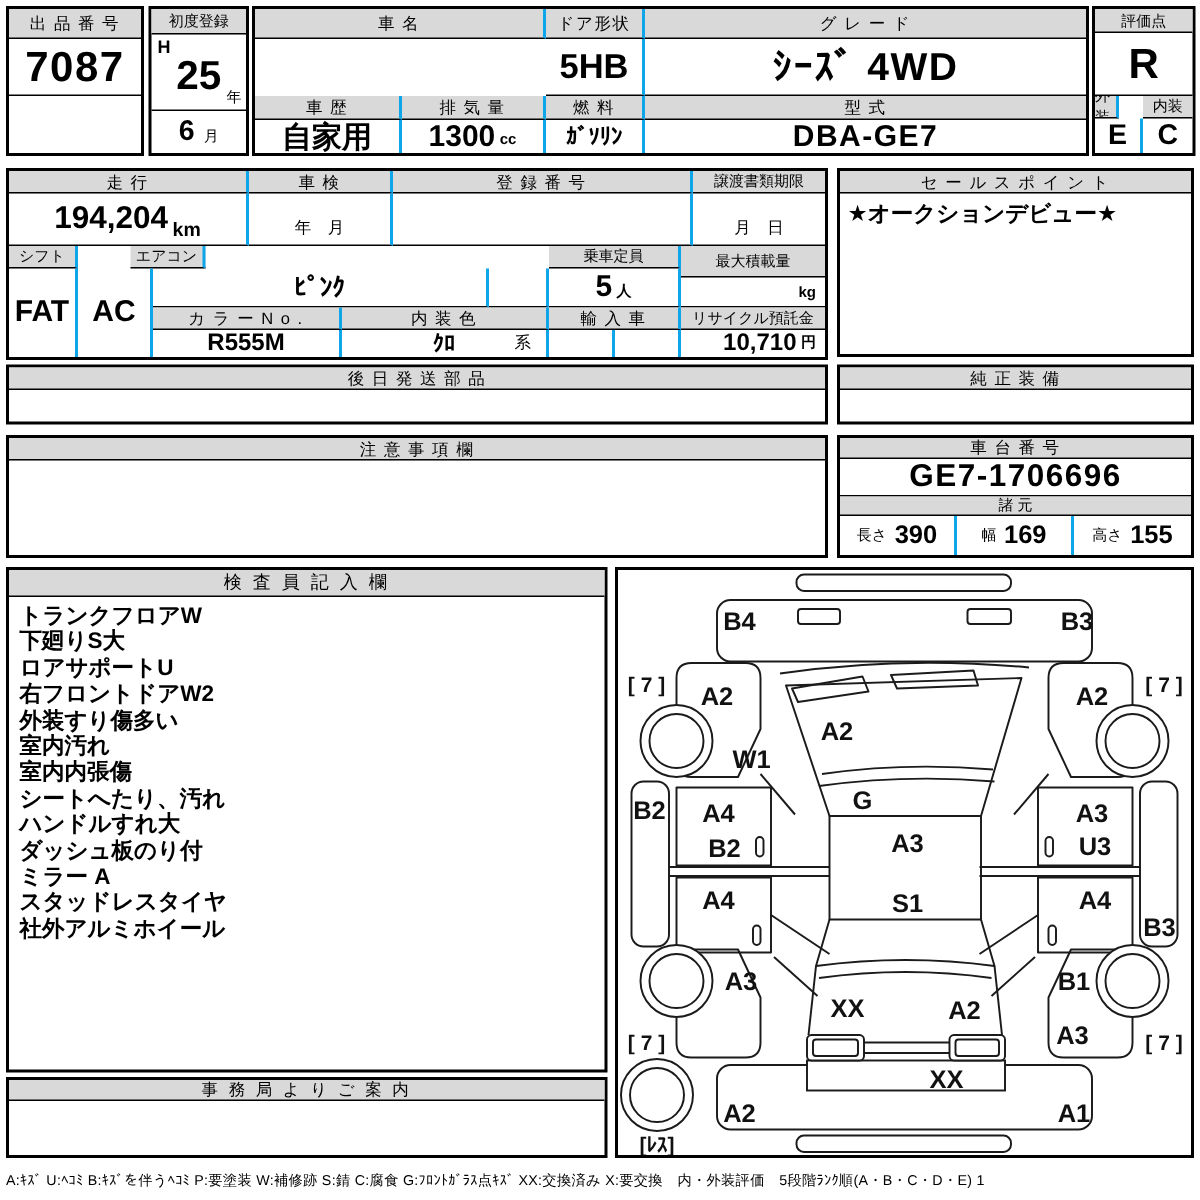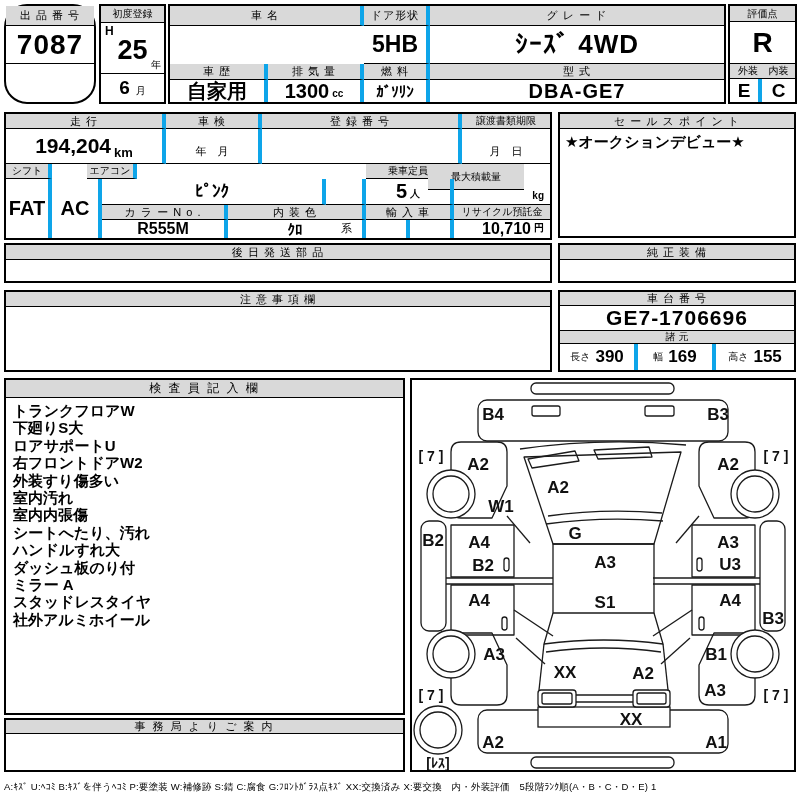--- a/index.html
+++ b/index.html
@@ -3,38 +3,38 @@
 <meta charset="utf-8">
 <style>
   html,body{margin:0;padding:0;}
   body{width:800px;height:800px;background:#fff;position:relative;
        font-family:"Liberation Sans","DejaVu Sans",sans-serif;color:#000;}
   .blk{position:absolute;border:2px solid #000;background:#fff;box-sizing:border-box;}
   .c{position:absolute;box-sizing:border-box;display:flex;align-items:center;justify-content:center;overflow:hidden;}
   .h{background:#d9d9d9;font-size:11px;letter-spacing:1px;border-bottom:1px solid #000;}
   .h.sm{font-size:10px;letter-spacing:0;}
   .v{font-weight:bold;}
-  .br{border-right:4px solid #0ea5e9;}
+  .br{border-right:2px solid #0ea5e9;}
   .bb{border-bottom:1px solid #000;}
   .unit{font-size:10px;font-weight:bold;margin-left:3px;align-self:flex-end;padding-bottom:3px;}
   .big{font-size:26px;letter-spacing:1px;}
   .med{font-size:20px;}
   .left-pad{justify-content:flex-start;padding-left:8px;}
   .right-pad{justify-content:flex-end;padding-right:6px;}
   .notes{position:absolute;left:0;right:0;font-size:15px;font-weight:bold;line-height:17.4px;padding:4px 7px;}
   .dlab{font-family:"Liberation Sans","DejaVu Sans",sans-serif;font-weight:bold;font-size:17px;fill:#111;}
   .dlab.small{font-size:14px;}
   svg .ln{fill:none;stroke:#1b1b1b;stroke-width:1.3;stroke-linejoin:round;}
   svg .wh{fill:#fff;stroke:#1b1b1b;stroke-width:1.3;}
   #legend{position:absolute;left:4px;top:781px;width:792px;font-size:9.5px;white-space:nowrap;letter-spacing:0.2px;}
 </style>
 </head>
 <body>
 
-<div class="blk" style="left:4px;top:4px;width:92px;height:100px;border-radius:23px;">
+<div class="blk" style="left:4px;top:4px;width:92px;height:100px;">
   <div class="c h" style="left:0;top:0;width:88px;height:20px;">出 品 番 号</div>
   <div class="c v bb" style="left:0;top:20px;width:88px;height:38px;font-size:28px;letter-spacing:1px;">7087</div>
   <div class="c" style="left:0;top:58px;width:88px;height:38px;"></div>
 </div>
 
 <div class="blk" style="left:99px;top:4px;width:67px;height:100px;">
   <div class="c h sm" style="left:0;top:0;width:63px;height:17px;">初度登録</div>
   <div class="c bb" style="left:0;top:17px;width:63px;height:51px;">
     <span style="position:absolute;left:4px;top:1px;font-size:12px;font-weight:bold;">H</span>
     <span class="v" style="font-size:27px;margin-top:4px;">25</span>
@@ -64,21 +64,21 @@
     <span class="v med">1300</span>
     <span class="unit">cc</span>
   </div>
   <div class="c v br" style="left:194px;top:74px;width:66px;height:22px;font-size:15px;">ｶﾞｿﾘﾝ</div>
   <div class="c v med" style="left:260px;top:74px;width:294px;height:22px;letter-spacing:1px;">DBA-GE7</div>
 </div>
 
 <div class="blk" style="left:728px;top:4px;width:69px;height:100px;">
   <div class="c h sm" style="left:0;top:0;width:65px;height:16px;text-align:center;">評価点</div>
   <div class="c v bb" style="left:0;top:16px;width:65px;height:42px;font-size:28px;">R</div>
-  <div class="c h sm br" style="left:0;top:58px;width:40px;height:15px;">外装</div>
+  <div class="c h sm br" style="left:0;top:58px;width:16px;height:15px;">外装</div>
   <div class="c h sm" style="left:32px;top:58px;width:33px;height:15px;">内装</div>
   <div class="c v br" style="left:0;top:73px;width:32px;height:23px;font-size:19px;">E</div>
   <div class="c v" style="left:32px;top:73px;width:33px;height:23px;font-size:19px;">C</div>
 </div>
 
 <div class="blk" style="left:4px;top:112px;width:548px;height:128px;">
   <div class="c h br" style="left:0;top:0;width:160px;height:15px;">走 行</div>
   <div class="c h br" style="left:160px;top:0;width:96px;height:15px;">車 検</div>
   <div class="c h br" style="left:256px;top:0;width:200px;height:15px;">登 録 番 号</div>
   <div class="c h sm" style="left:456px;top:0;width:88px;height:15px;">譲渡書類期限</div>
@@ -87,21 +87,21 @@
     <span class="v" style="font-size:21px;">194,204</span>
     <span class="unit" style="font-size:13px;">km</span>
   </div>
   <div class="c br bb" style="left:160px;top:15px;width:96px;height:35px;font-size:11px;align-items:flex-end;padding-bottom:4px;">年　月</div>
   <div class="c br bb" style="left:256px;top:15px;width:200px;height:35px;"></div>
   <div class="c bb" style="left:456px;top:15px;width:88px;height:35px;font-size:11px;align-items:flex-end;padding-bottom:4px;">月　日</div>
 
   <div class="c h sm br" style="left:0;top:50px;width:46px;height:15px;">シフト</div>
   <div class="c h sm br" style="left:46px;top:50px;width:50px;height:15px;margin-left:35px;">エアコン</div>
   <div class="c h sm br" style="left:360px;top:50px;width:88px;height:15px;">乗車定員</div>
-  <div class="c h sm" style="left:422px;top:50px;width:96px;height:26px;">最大積載量</div>
+  <div class="c h sm" style="left:448px;top:50px;width:96px;height:21px;">最大積載量</div>
 
   <div class="c v br" style="left:0;top:65px;width:46px;height:59px;font-size:20px;">FAT</div>
   <div class="c v br" style="left:46px;top:65px;width:50px;height:59px;font-size:20px;">AC</div>
 
   <div class="c v br bb" style="left:96px;top:65px;width:224px;height:26px;font-size:17px;">ﾋﾟﾝｸ</div>
   <div class="c br bb" style="left:320px;top:65px;width:40px;height:26px;"></div>
   <div class="c br bb" style="left:360px;top:65px;width:88px;height:26px;">
     <span class="v" style="font-size:20px;">5</span>
     <span class="unit">人</span>
   </div>

